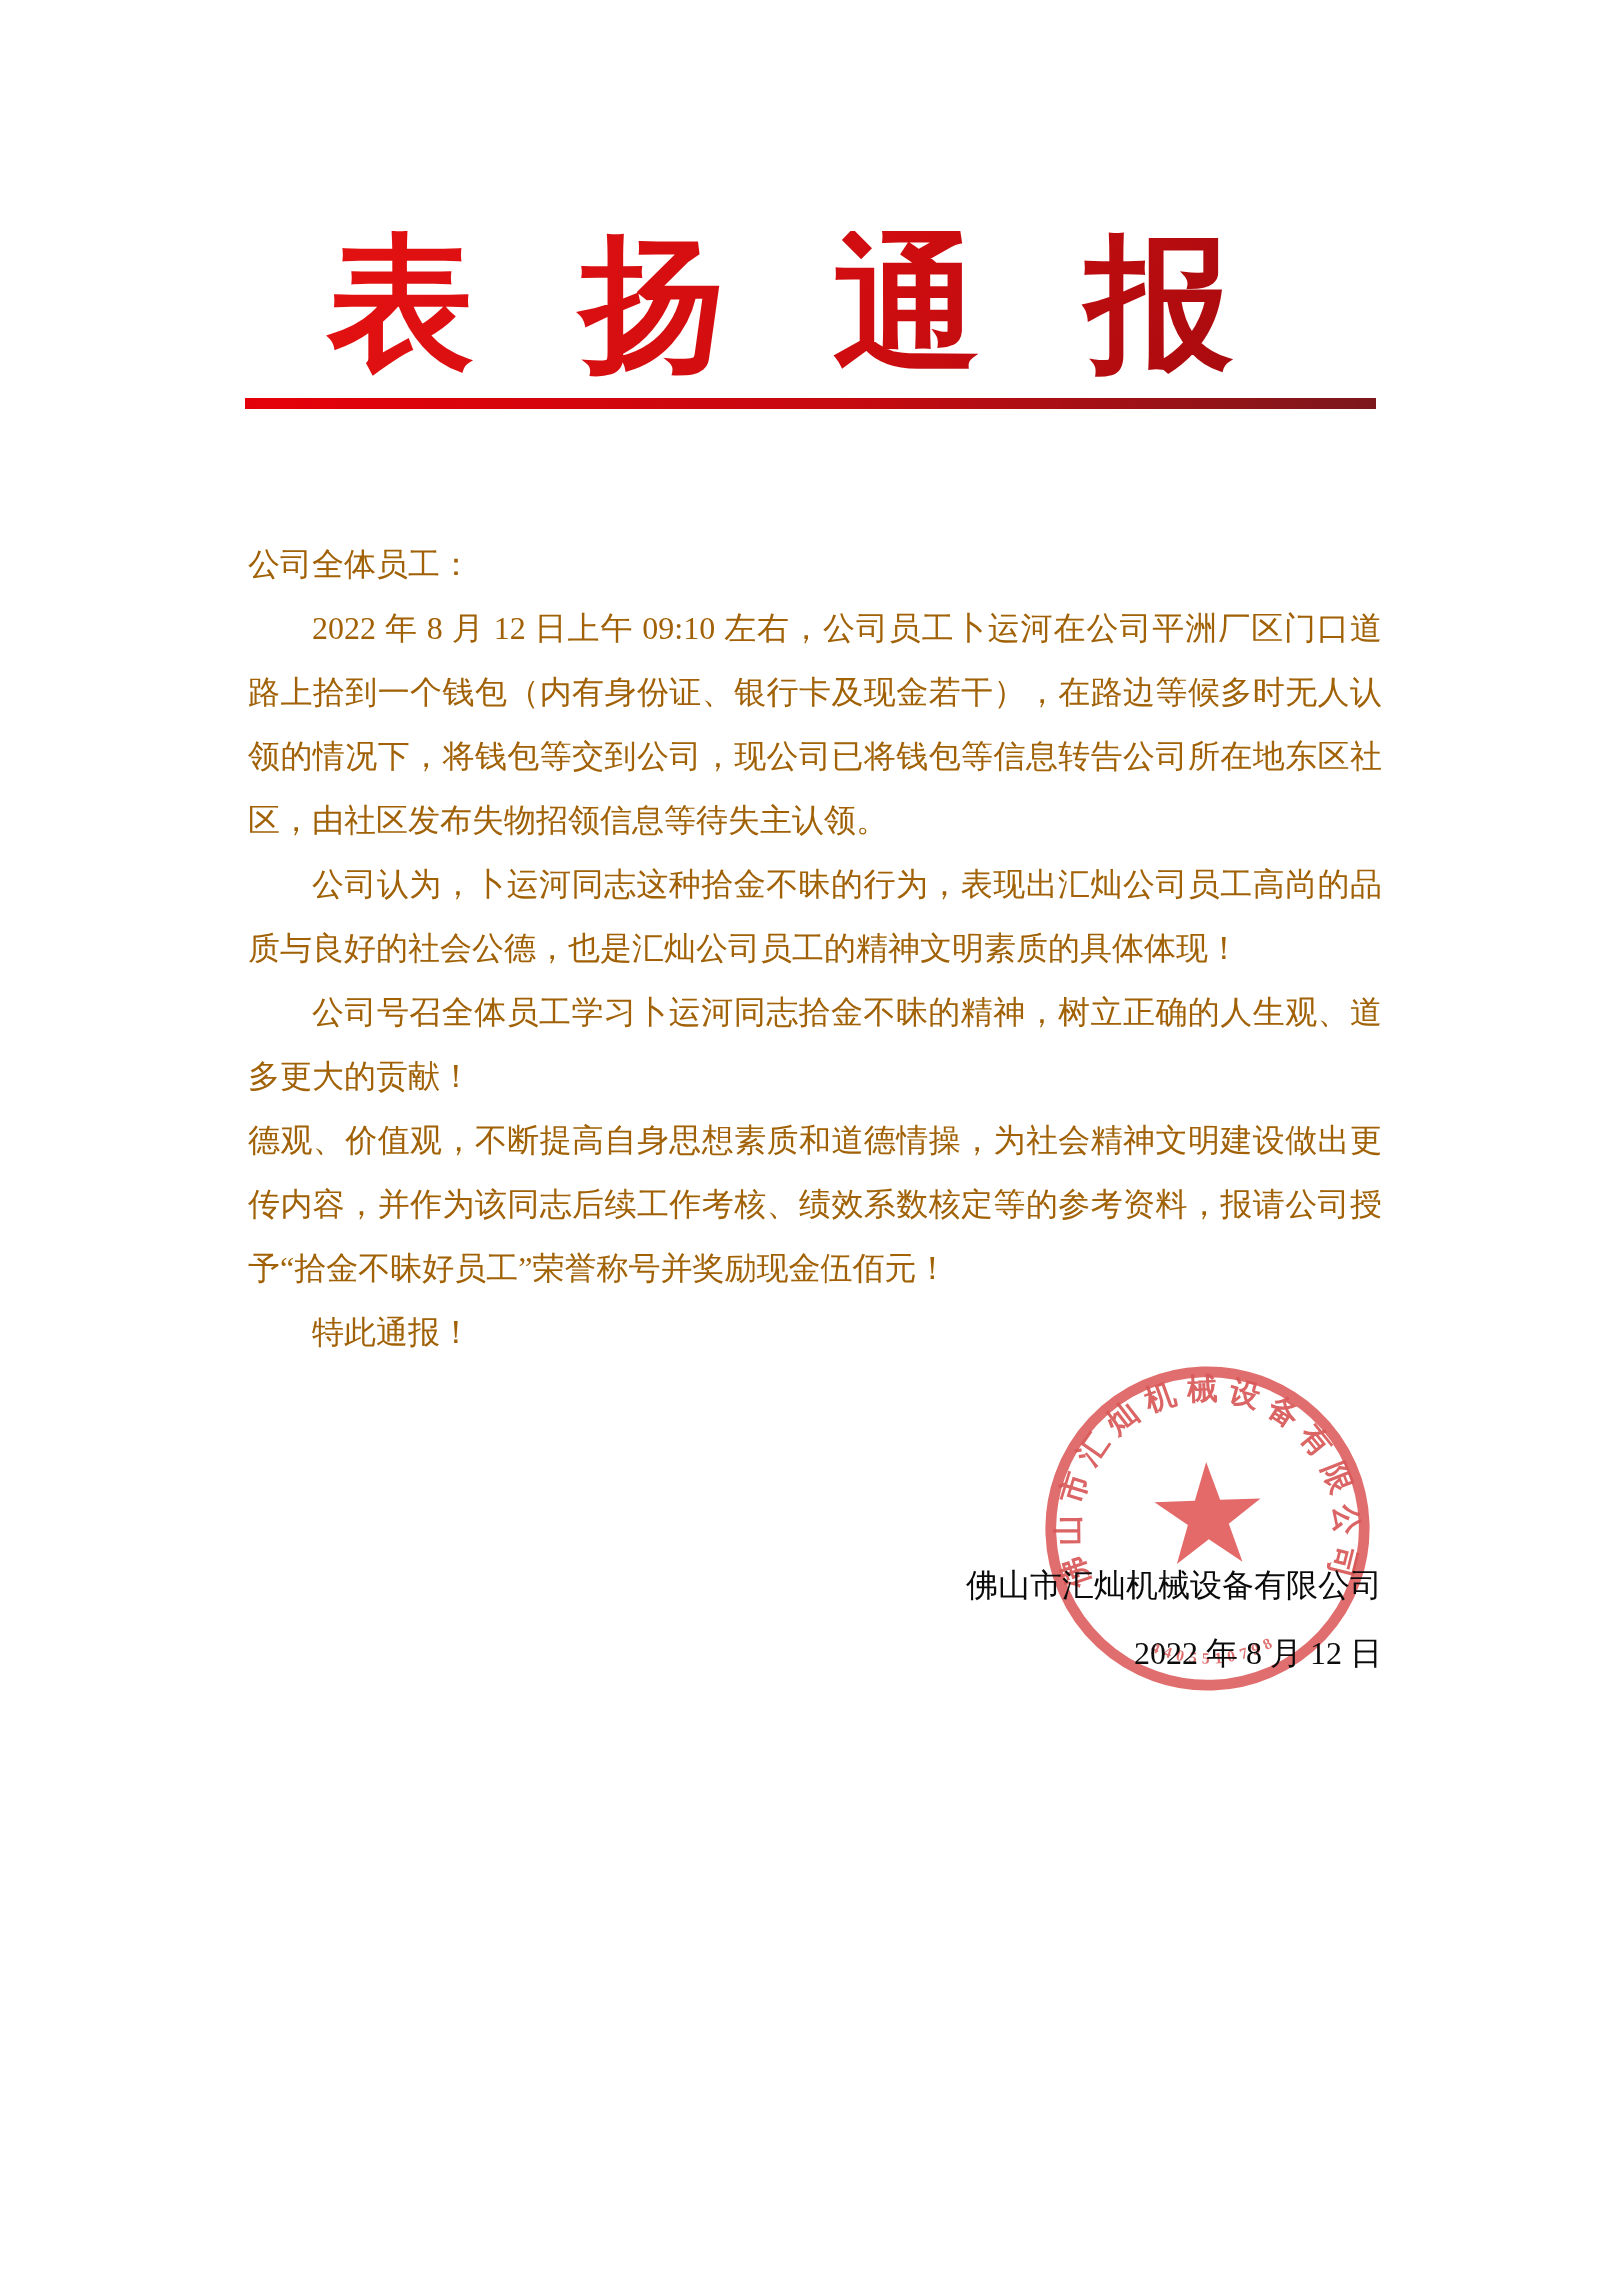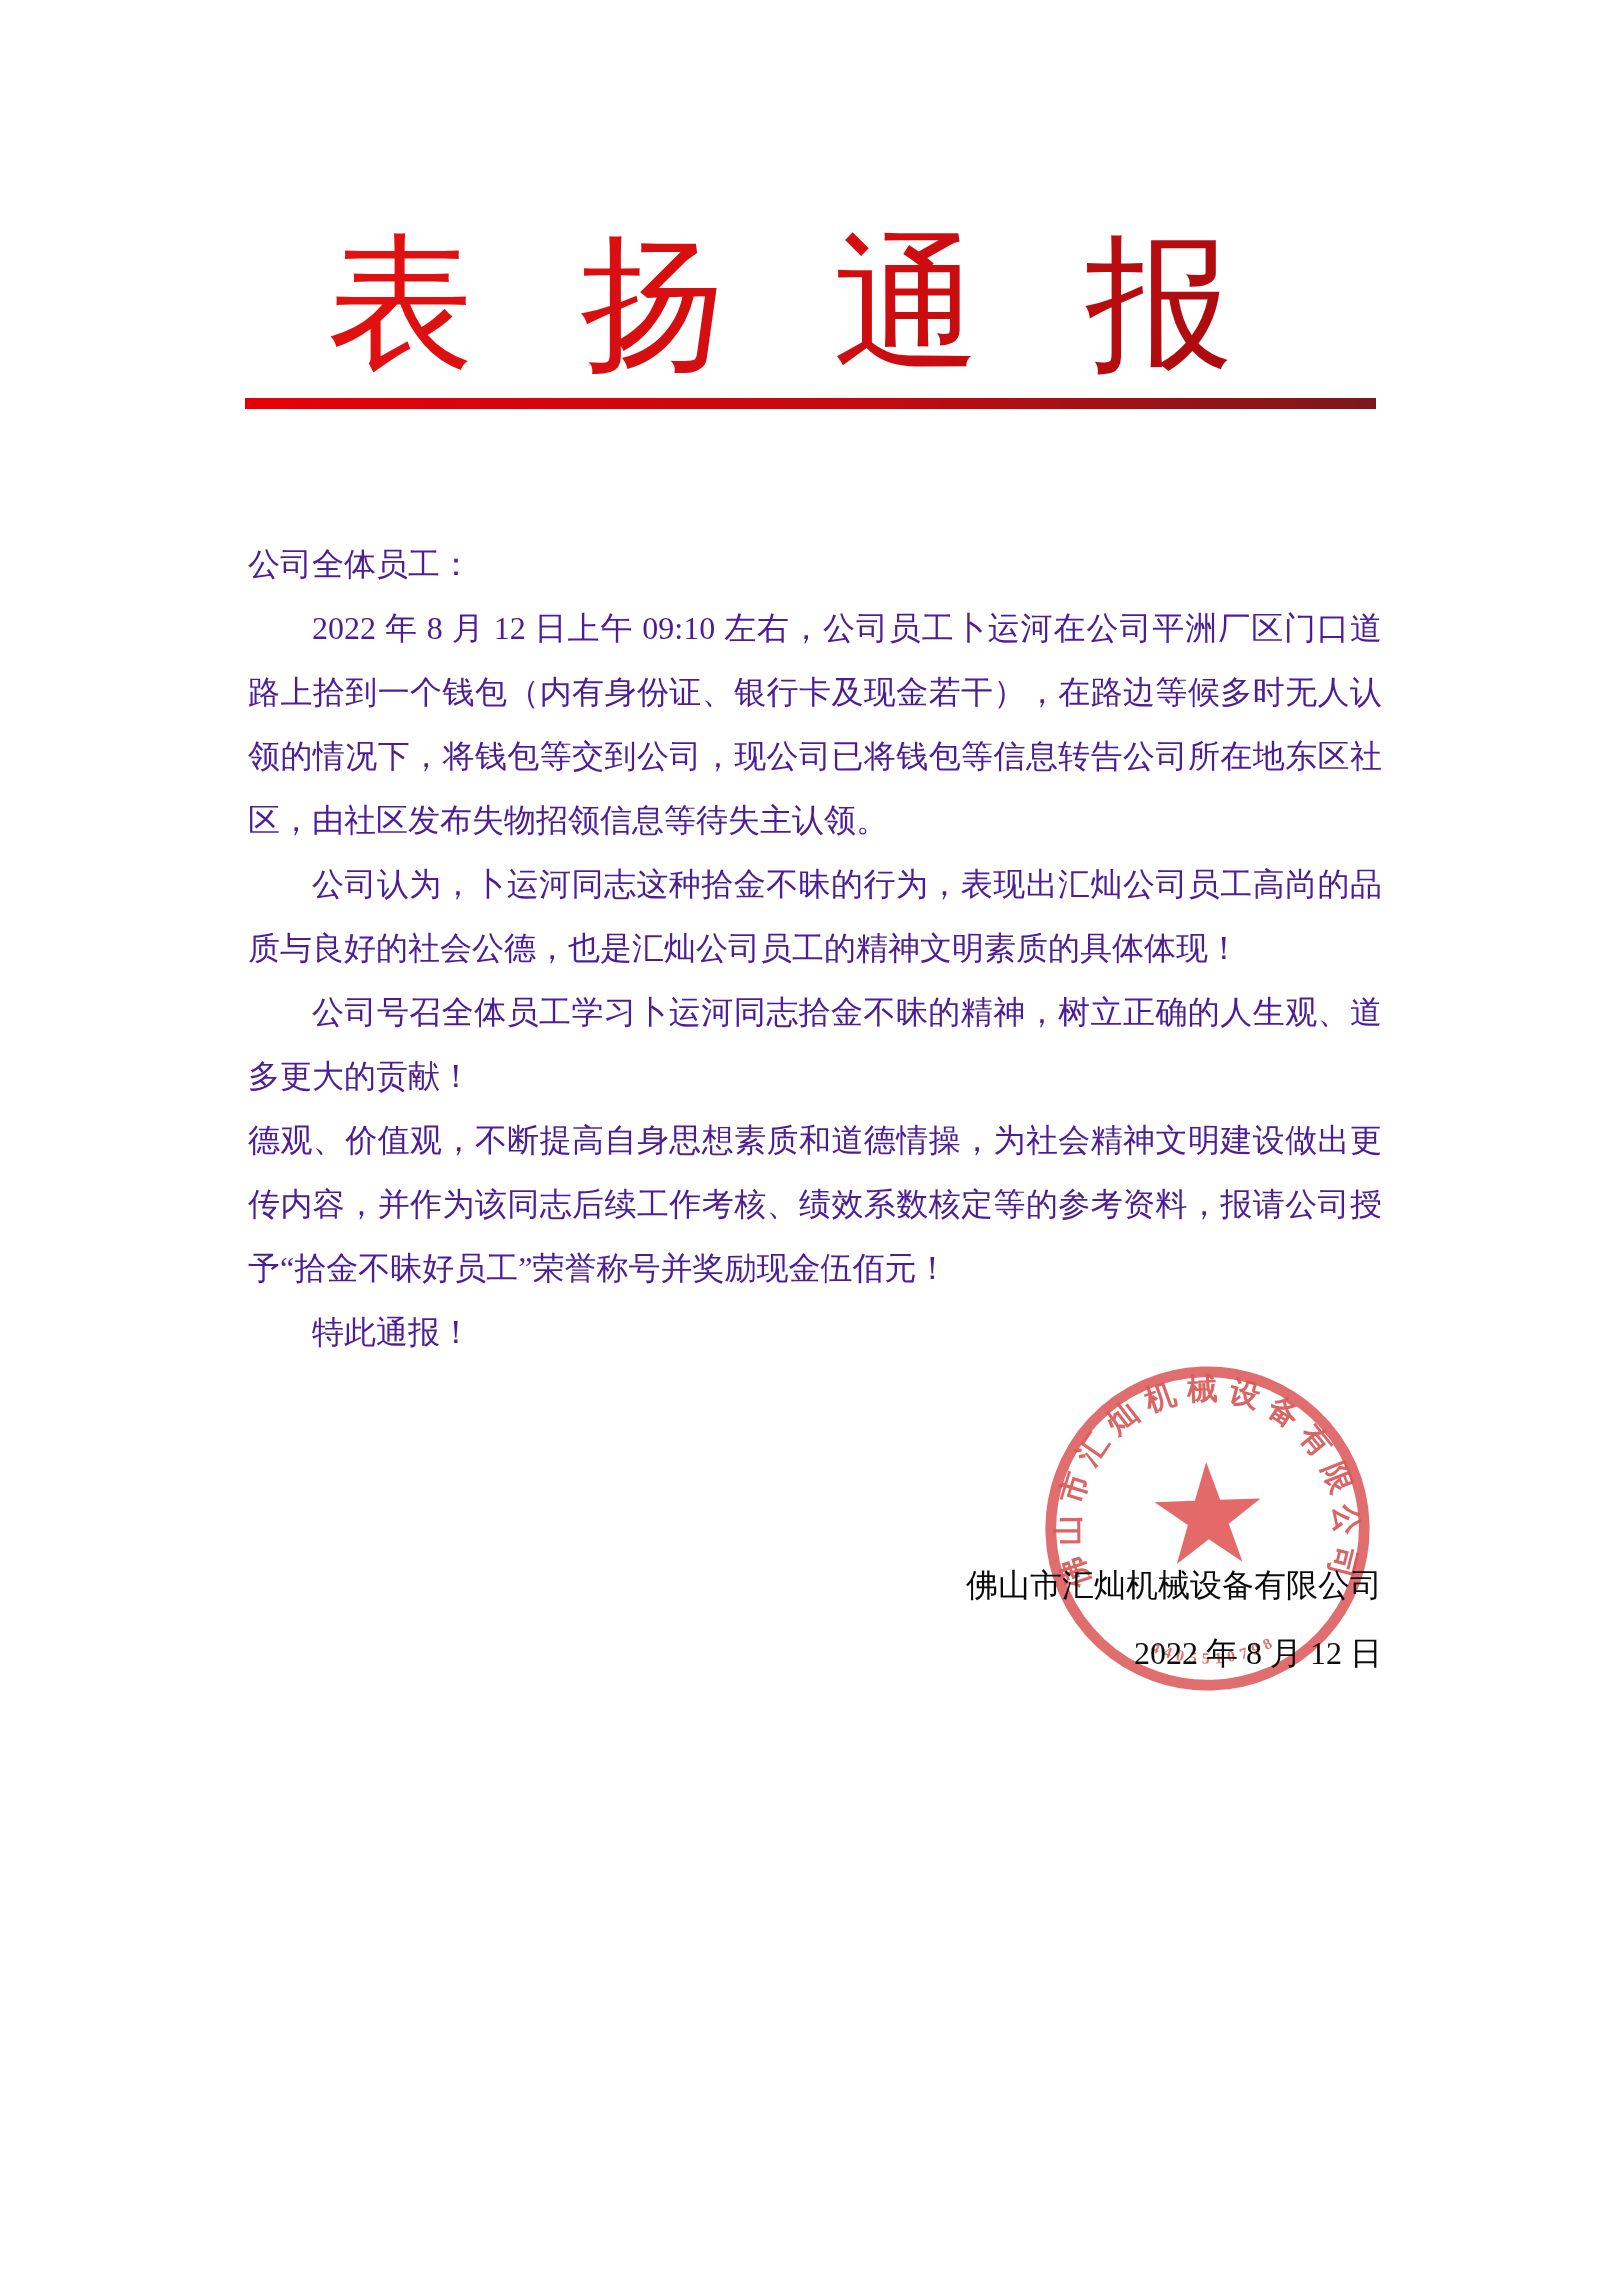--- a/index.html
+++ b/index.html
@@ -9,34 +9,34 @@
     background:#ffffff;
     overflow:hidden;
     font-family:"Liberation Serif","DejaVu Serif",serif;
     color:#000;
   }
   
   .doc-title{
     position:absolute;top:231px;left:0;width:1576px;
     padding-left:90px;box-sizing:border-box;
     text-align:center;
-    font-size:147px;line-height:1;font-weight:normal;
+    font-size:147px;line-height:1;font-weight:bold;
     letter-spacing:.72em;white-space:nowrap;
     background:linear-gradient(118deg,#e81212 12%,#cf0d10 55%,#8f0a0e 96%);
     -webkit-background-clip:text;background-clip:text;
     color:transparent;-webkit-text-fill-color:transparent;
   }
   .title-rule{
     position:absolute;top:398px;left:245px;width:1131px;height:10.8px;
     background:linear-gradient(to right,#e50009,#c40a10 55%,#7c181c);
   }
   
   .body-text{
     position:absolute;top:532px;left:248px;width:1134px;
-    font-size:32px;line-height:64px;color:#4c1d95;
+    font-size:32px;line-height:64px;color:#a16207;
   }
   .line{text-align:justify;}
   .line.full{text-align-last:justify;}
   .line.indent{text-indent:2em;}
   
   .sign{
     position:absolute;right:239px;text-align:right;
     font-size:32px;line-height:65px;color:#0b0b0b;
     white-space:nowrap;z-index:3;
   }

